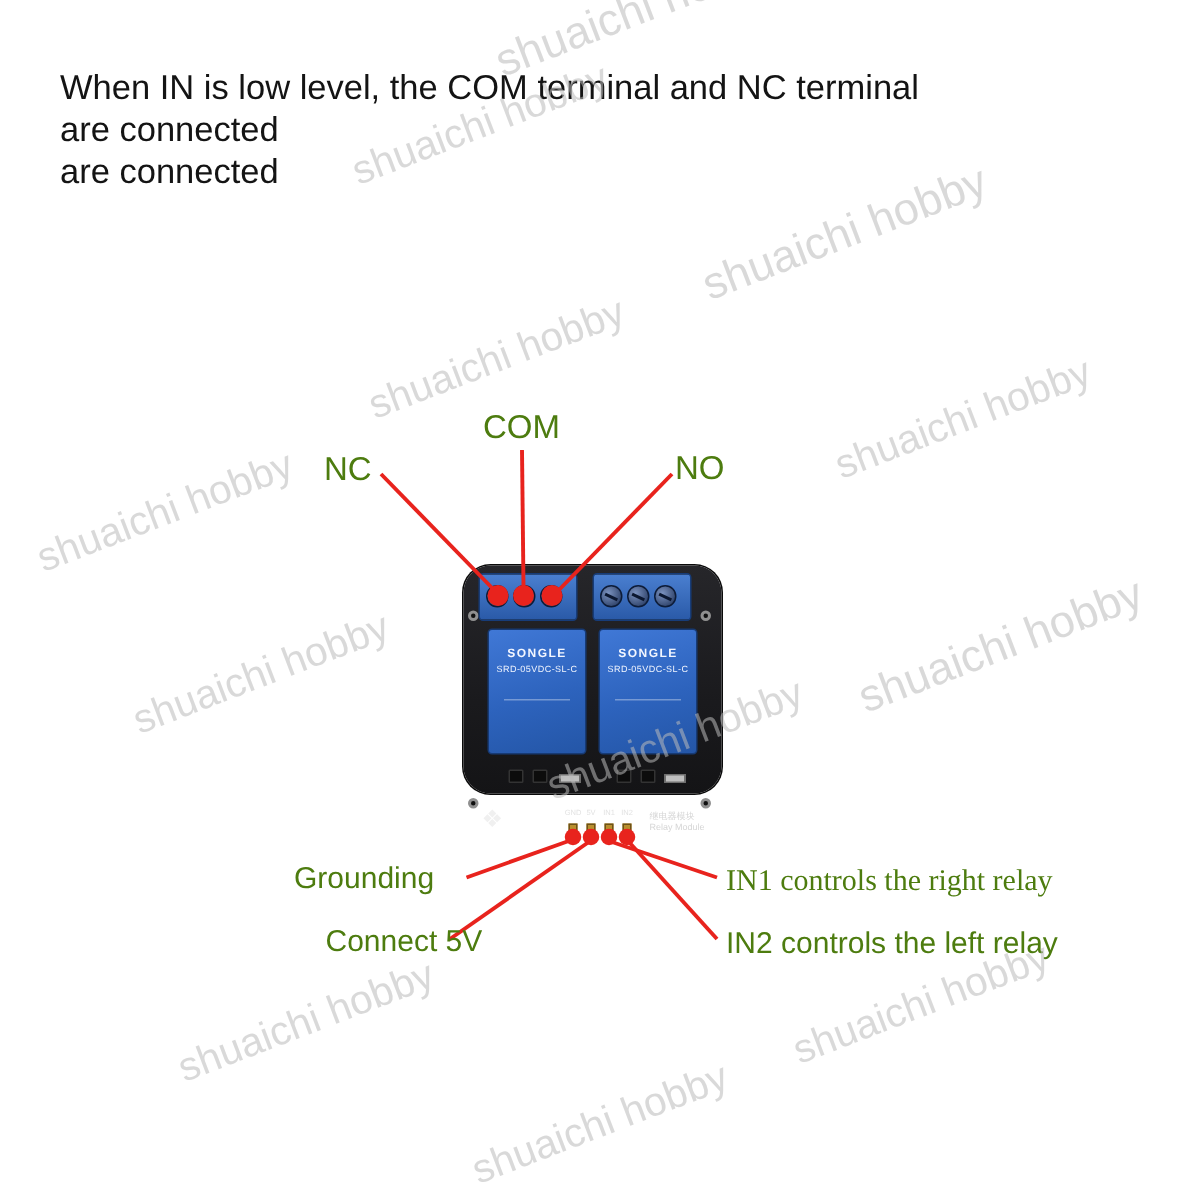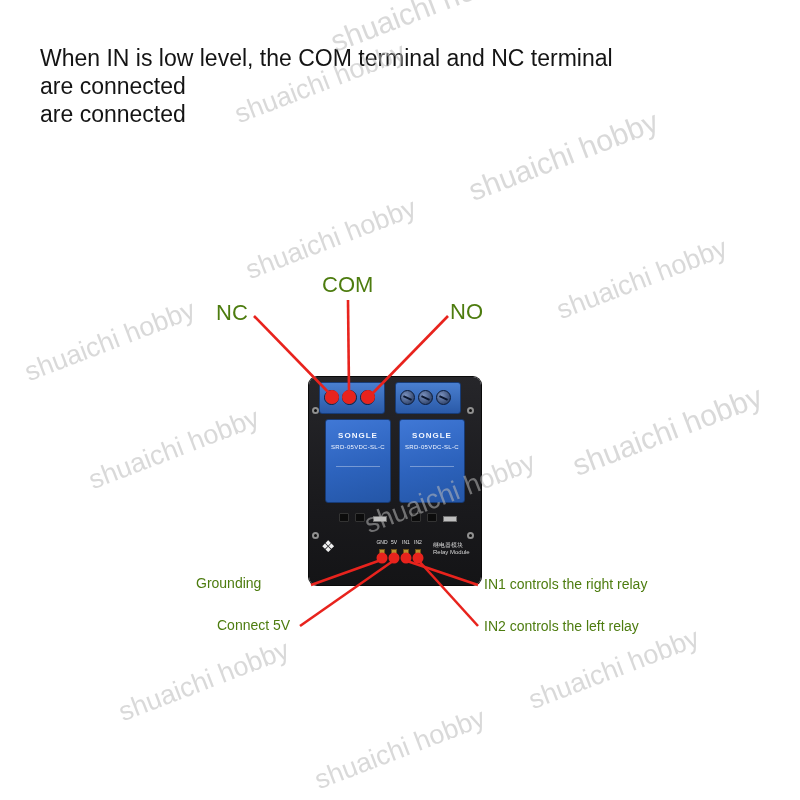--- a/index.html
+++ b/index.html
@@ -12,31 +12,31 @@
   .wm-layer { position: absolute; inset: 0; z-index: 5; pointer-events: none; }
   .wm { position: absolute; transform: rotate(-21deg); transform-origin: 0 50%;
         white-space: nowrap; color: rgba(185,185,185,0.55); font-size: 27px; }
 
   
   .desc { position: absolute; left: 40px; top: 44px; z-index: 3;
           color: #141414; font-size: 23px; line-height: 28px; }
 
   
   .callout { position: absolute; z-index: 3; color: #4d7c0f; font-size: 22px; white-space: nowrap; }
-  .callout.small { font-size: 14px; }
+  .callout.small { font-size: 20px; }
 
   
   .overlay { position: absolute; left: 0; top: 0; z-index: 2; pointer-events: none; }
   .overlay line { stroke: #e8231d; stroke-width: 2.6; }
   .overlay circle { fill: #e8231d; }
 
   
-  .board { position: absolute; left: 309px; top: 377px; width: 172px; height: 208px;
+  .board { position: absolute; left: 309px; top: 377px; width: 172px; height: 152px;
            background: linear-gradient(180deg, #26262a 0%, #1a1a1d 60%, #141416 100%);
-           border-radius: 8px; z-index: 1; box-shadow: 0 0 0 1px #0a0a0a; }
+           border-radius: 18px; z-index: 1; box-shadow: 0 0 0 1px #0a0a0a; }
   .hole { position: absolute; width: 7px; height: 7px; border-radius: 50%;
           background: #101010; border: 2px solid #909090; }
   .tblock { position: absolute; top: 5px; width: 66px; height: 32px;
             background: linear-gradient(180deg, #4a7fd0, #2a5aa8);
             border: 1px solid #173c78; border-radius: 3px; }
   .screw { position: absolute; top: 7px; width: 15px; height: 15px; border-radius: 50%;
            background: radial-gradient(circle at 35% 35%, #7b92bf, #1c2f55);
            border: 1px solid #0d1c38; }
   .screw::after { content: ""; position: absolute; left: 2px; top: 6px; width: 9px; height: 2px;
                   background: #0b1730; transform: rotate(25deg); }
@@ -66,21 +66,21 @@
     <div>are connected</div>
     <div>are connected</div>
   </div>
 
   <div class="callout" style="left:322px; top:272px;">COM</div>
   <div class="callout" style="left:216px; top:300px;">NC</div>
   <div class="callout" style="left:450px; top:299px;text-align:center;">NO</div>
 
   <div class="callout small" style="left:196px; top:575px;">Grounding</div>
   <div class="callout small" style="left:185px; top:617px;margin-left:32px;">Connect 5V</div>
-  <div class="callout small" style="left:484px; top:576px;">IN1 controls the right relay</div>
+  <div class="callout small" style="left:484px; top:576px;font-family:Liberation Serif, serif;">IN1 controls the right relay</div>
   <div class="callout small" style="left:484px; top:618px;">IN2 controls the left relay</div>
 
   <div class="board">
     <div class="hole" style="left:3px; top:30px;"></div>
     <div class="hole" style="left:158px; top:30px;"></div>
     <div class="hole" style="left:3px; top:155px;"></div>
     <div class="hole" style="left:158px; top:155px;"></div>
 
     <div class="tblock" style="left:10px;">
       <div class="screw" style="left:4px;"></div>

